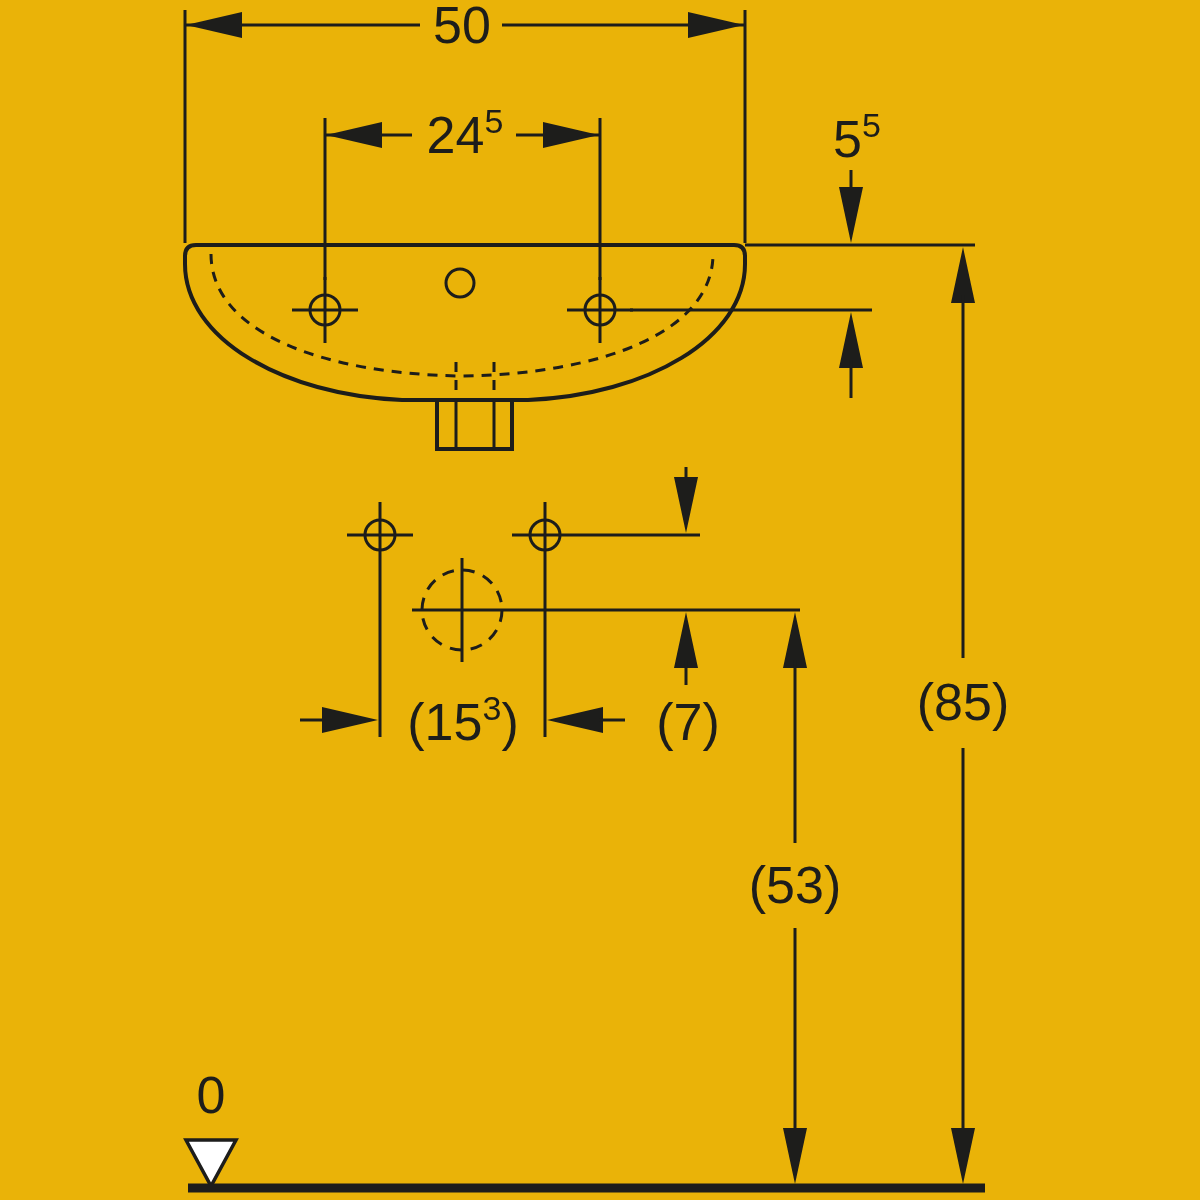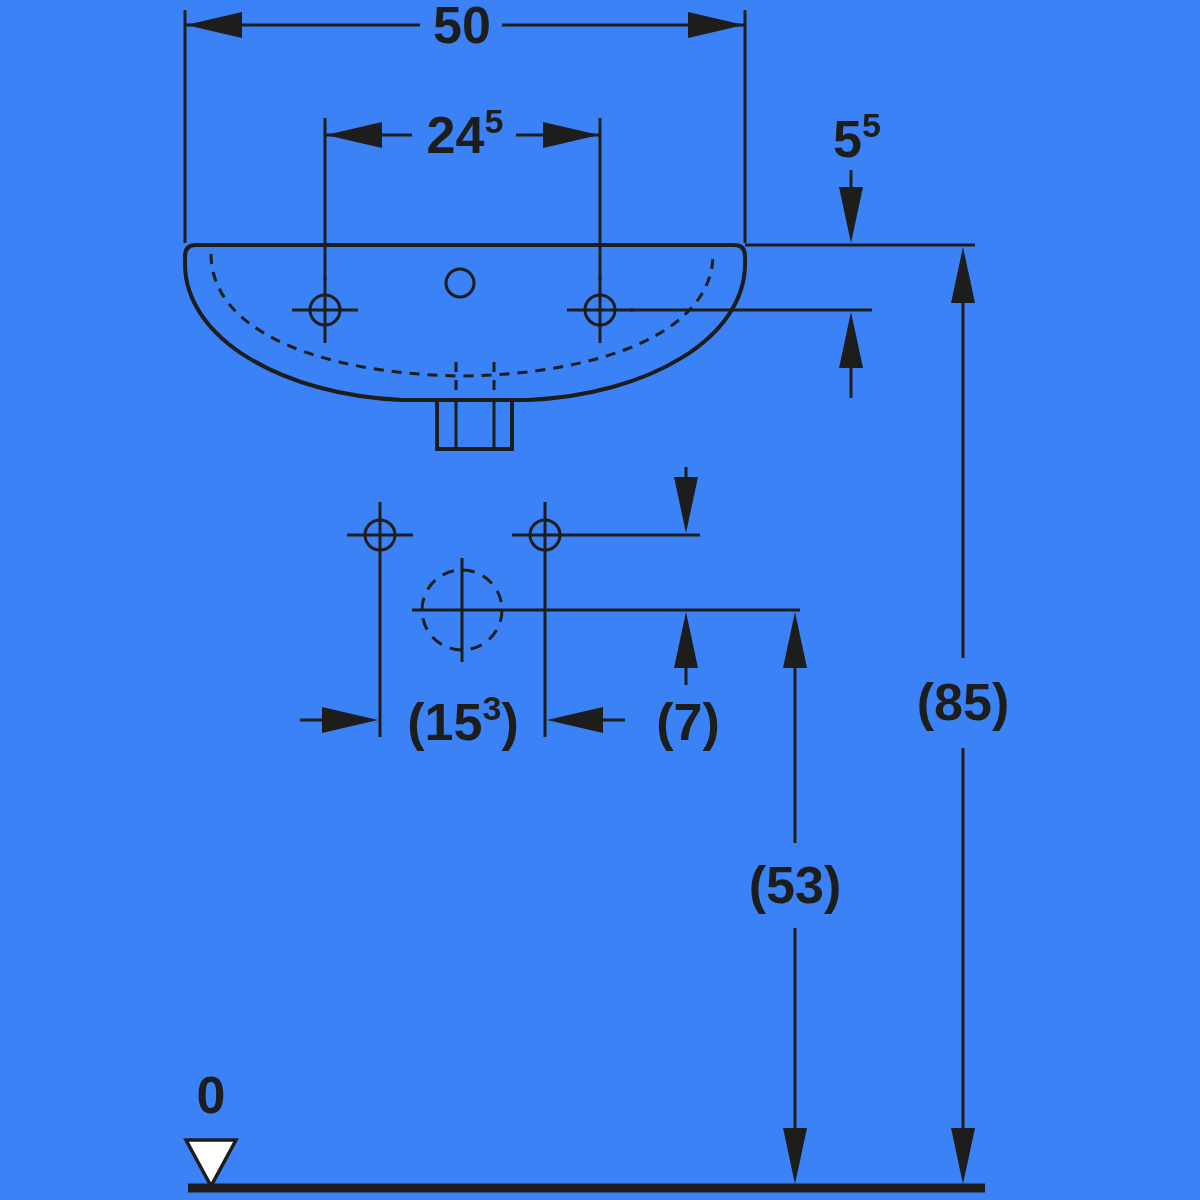--- a/index.html
+++ b/index.html
@@ -1,16 +1,16 @@
 <!DOCTYPE html>
 <html><head>
 <meta charset="utf-8">
 <style>
   html,body{margin:0;padding:0;background:#ffffff;}
-  .page{width:1200px;height:1200px;position:relative;background:#3b82f6;overflow:hidden;font-weight:bold;}
+  .page{width:1200px;height:1200px;position:relative;background:#eab308;overflow:hidden;}
   svg{display:block;}
   .ln{stroke:#1d1d1b;stroke-width:3;fill:none;}
   .ln4{stroke:#1d1d1b;stroke-width:4;fill:none;}
   .dash{stroke-dasharray:12 9;}
   .dash2{stroke-dasharray:10 8;}
   .arrow{fill:#1d1d1b;stroke:none;}
   .floor{stroke:#1d1d1b;stroke-width:9;fill:none;}
   text{font-family:"Liberation Sans","DejaVu Sans",sans-serif;font-size:52px;fill:#1d1d1b;}
   .sup{font-size:34px;}
   .whitefill{fill:#ffffff;}

